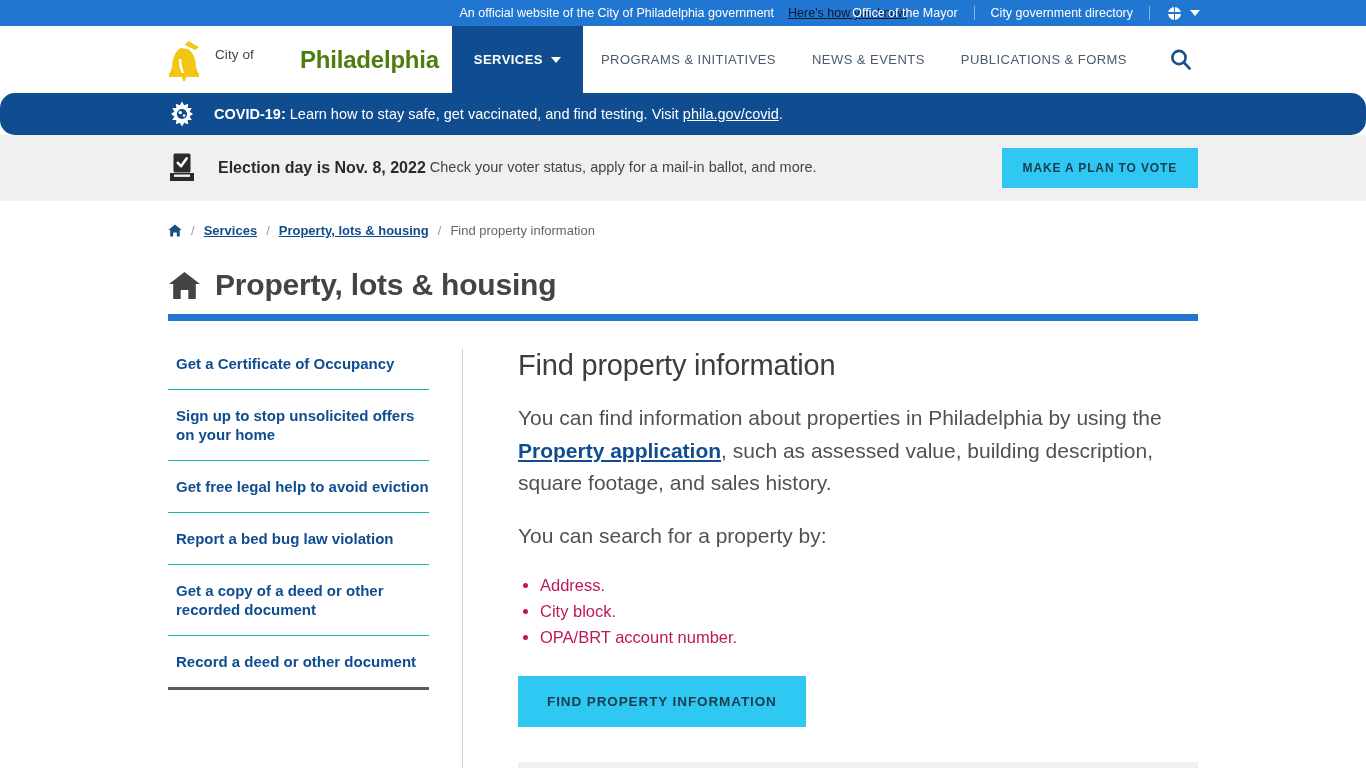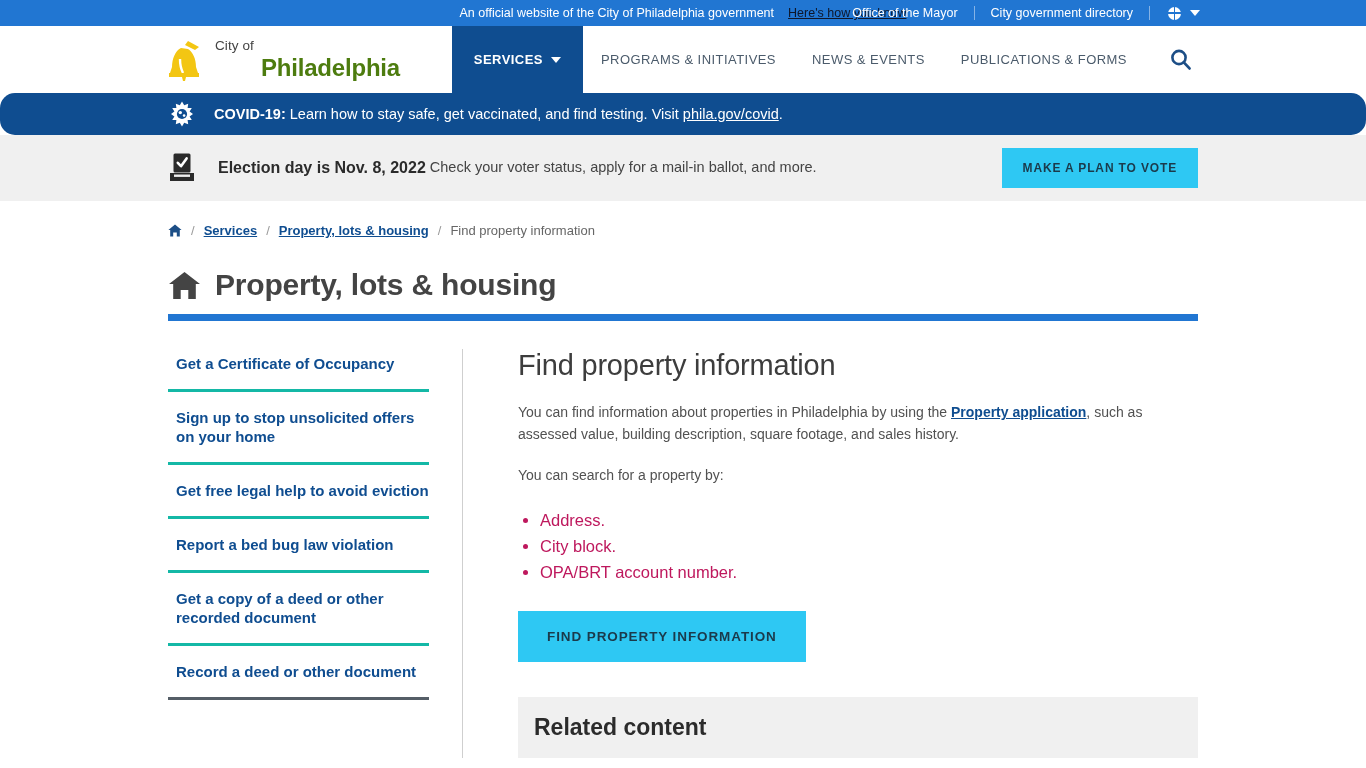--- a/index.html
+++ b/index.html
@@ -51,21 +51,21 @@
     border-right: 5.5px solid transparent; border-top: 6.5px solid #ffffff;
   }
 
   
   .masthead {
     height: 67px; background: #ffffff; display: flex; align-items: stretch;
     padding-left: 168px; padding-right: 168px; position: relative;
   }
   .brand { display: flex; align-items: center; gap: 11px; }
   .bell { width: 36px; height: 42px; display: block; }
-  .brand-txt { display: flex; flex-direction: column; line-height: 1; }
+  .brand-txt { display: flex; flex-direction: row; line-height: 1; }
   .brand-city { font-size: 13.5px; color: #444444; margin-bottom: 3px; letter-spacing: .1px; }
   .brand-name { font-size: 24px; color: #4d7c0f; font-weight: 700; letter-spacing: -.2px; margin-left: 46px; }
 
   .mainnav { margin-left: auto; display: flex; align-items: stretch; }
   .navitem {
     display: flex; align-items: center; padding: 0 18px;
     font-size: 13px; letter-spacing: .45px; color: #4b5b6b;
     text-decoration: none; cursor: pointer; white-space: nowrap;
   }
   .navitem.active {
@@ -119,33 +119,33 @@
   .titlewrap { padding: 30px 168px 0 168px; }
   .titlerow { display: flex; align-items: center; gap: 14px; }
   .title-ico { width: 33px; height: 29px; display: block; }
   .pagetitle { font-size: 30px; font-weight: 700; color: #444444; letter-spacing: -.2px; }
   .title-rule { height: 7px; background: #2176d2; margin-top: 12px; }
 
   
   .columns { display: flex; padding: 0 168px; margin-top: 28px; }
   .sidebar { width: 295px; flex: none; border-right: 1px solid #cfcfcf; padding-right: 33px; }
   .side-item {
-    padding: 17px 0 16px 8px; border-bottom: 3px solid #14b8a6;
+    padding: 17px 0 16px 8px; border-bottom: 1px solid #14b8a6;
     font-size: 15px; font-weight: 700; color: #0f4d90; line-height: 1.22;
     cursor: pointer;
   }
   .side-item:first-child { padding-top: 6px; }
   .side-item.last { border-bottom: 3px solid #555e67; }
 
   .main { flex: 1; padding-left: 55px; }
   .h1main {
     font-size: 29px; color: #3d3d3d; font-weight: 400;
     letter-spacing: -.2px; margin-bottom: 20px;
   }
-  .para { font-size: 14px; color: #515151; line-height: 1.55; margin-bottom: 20px; }
+  .para { font-size: 21px; color: #515151; line-height: 1.55; margin-bottom: 20px; }
   .para a { color: #0f4d90; font-weight: 700; text-decoration: underline; cursor: pointer; }
   .bullets { margin: 0 0 26px 22px; }
   .bullets li { font-size: 16.5px; color: #be185d; line-height: 1.58; }
   .find-btn {
     background: #2ec8f3; color: #1b3a4b; border: none;
     font-size: 13.5px; font-weight: 700; letter-spacing: .9px;
     padding: 18px 29px; cursor: pointer; text-transform: uppercase;
     font-family: "Liberation Sans", sans-serif;
   }
   .related {

